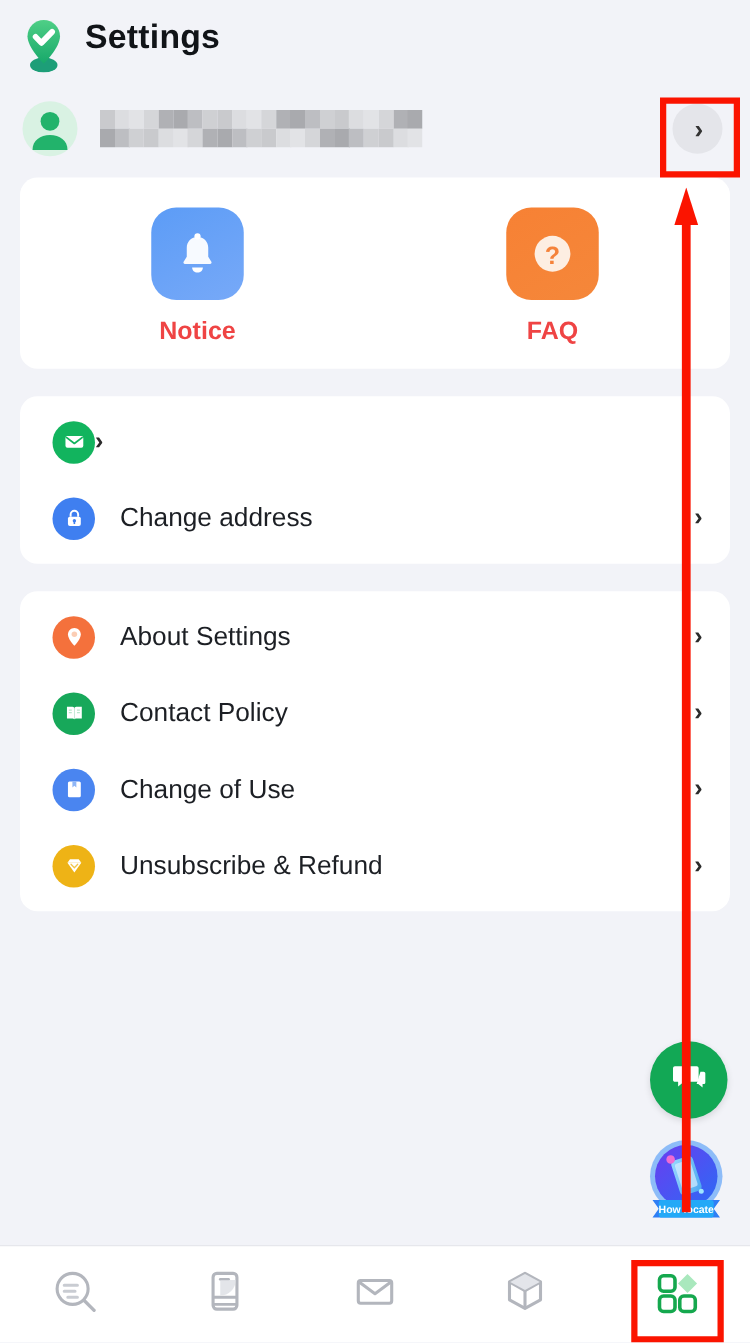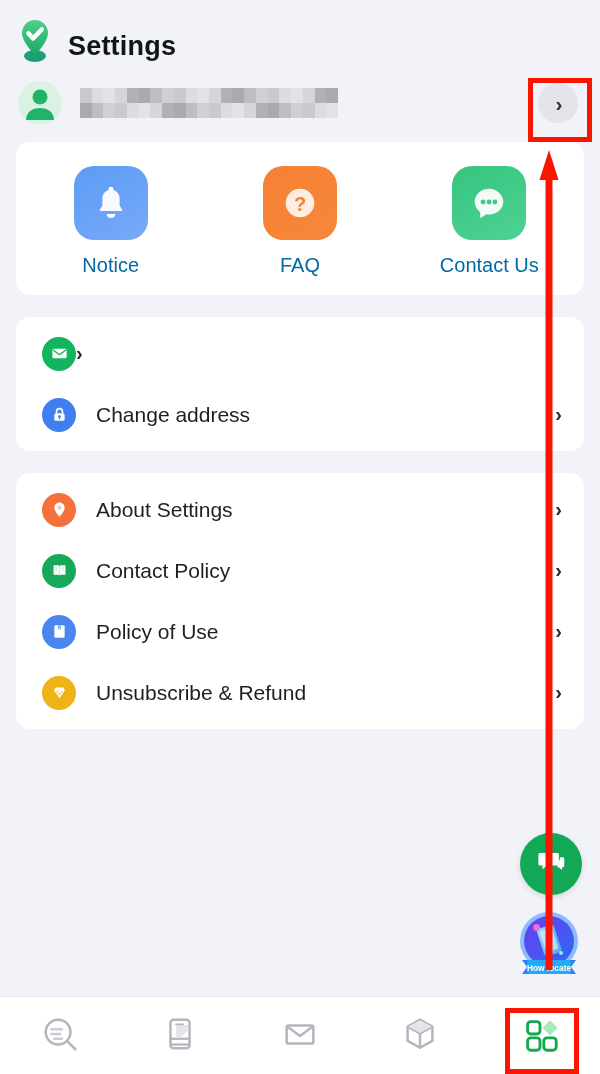--- a/index.html
+++ b/index.html
@@ -5,21 +5,21 @@
   * { box-sizing: border-box; margin: 0; padding: 0; }
   html, body {
     width: 600px; height: 1074px;
     background: #f2f3f8;
     font-family: "Liberation Sans", sans-serif;
     overflow: hidden;
   }
   .screen { position: relative; width: 600px; height: 1074px; background: #f2f3f8; }
 
   
-  .header { display: flex; align-items: flex-end; gap: 14px; padding: 14px 0 0 16px; height: 62px; }
+  .header { display: flex; align-items: flex-start; gap: 14px; padding: 14px 0 0 16px; height: 62px; }
   .logo { width: 38px; height: 44px; flex: none; }
   .page-title { font-size: 27px; font-weight: bold; color: #111418; letter-spacing: .2px; }
 
   
   .account-row {
     display: flex; align-items: center; gap: 18px;
     padding: 0 22px 0 18px; height: 62px; margin-top: 10px;
   }
   .avatar { width: 44px; height: 44px; border-radius: 50%; background: #d9f2e3; flex: none;
             display: flex; align-items: center; justify-content: center; }
@@ -33,21 +33,21 @@
   .chevron-circle span { font-size: 21px; color: #333; line-height: 1; font-weight: 600; margin-left: 2px; }
 
   
   .card { background: #fff; border-radius: 14px; margin: 0 16px; }
   .quick-card { margin-top: 8px; padding: 24px 0 18px; display: flex; }
   .quick-item { flex: 1; display: flex; flex-direction: column; align-items: center; gap: 14px; }
   .tile { width: 74px; height: 74px; border-radius: 20px; display: flex; align-items: center; justify-content: center; }
   .tile-notice  { background: linear-gradient(150deg,#5c9cf6 0%,#77a9f8 100%); }
   .tile-faq     { background: linear-gradient(150deg,#f78134 0%,#f5873a 100%); }
   .tile-contact { background: linear-gradient(150deg,#35c57f 0%,#4ed293 100%); }
-  .quick-label { font-size: 20px; color: #0369a1; }
+  .quick-label { font-size: 20px; color: #ef4444; font-weight: bold; }
 
   .list-card { margin-top: 22px; padding: 6px 0; }
   .row { display: flex; align-items: center; height: 61px; padding: 0 22px 0 26px; cursor: default; }
   .row-icon { width: 34px; height: 34px; border-radius: 50%; flex: none;
               display: flex; align-items: center; justify-content: center; }
   .row-label { font-size: 21px; color: #1c1f24; margin-left: 20px; flex: 1; }
   .row-arrow { font-size: 20px; color: #2b2b2b; font-weight: 600; }
 
   .ic-mail   { background: #12b45e; }
   .ic-lock   { background: #3f7ff0; }
@@ -174,31 +174,20 @@
     </div>
     <div class="quick-item">
       <span class="tile tile-faq">
         <svg viewBox="0 0 44 44" width="42" height="42">
           <circle cx="22" cy="22" r="15" fill="#fdeee2"></circle>
           <text x="22" y="30.5" text-anchor="middle" font-family="Liberation Sans, sans-serif" font-size="21" font-weight="bold" fill="#f5823a">?</text>
         </svg>
       </span>
       <span class="quick-label">FAQ</span>
     </div>
-    <div class="quick-item">
-      <span class="tile tile-contact">
-        <svg viewBox="0 0 44 44" width="42" height="42">
-          <path d="M22 7C13.7 7 7 13.2 7 20.8c0 4.4 2.3 8.3 5.8 10.8V38l6.4-4.1c.9.1 1.9.2 2.8.2 8.3 0 15-6.2 15-13.3S30.3 7 22 7z" fill="#f2fbf6"></path>
-          <circle cx="15.8" cy="21" r="2.6" fill="#3fc98c"></circle>
-          <circle cx="22" cy="21" r="2.6" fill="#3fc98c"></circle>
-          <circle cx="28.2" cy="21" r="2.6" fill="#3fc98c"></circle>
-        </svg>
-      </span>
-      <span class="quick-label">Contact Us</span>
-    </div>
   </div>
 
   <div class="card list-card">
     <div class="row">
       <span class="row-icon ic-mail">
         <svg viewBox="0 0 24 24" width="19" height="19">
           <rect x="3" y="6" width="18" height="12" rx="2" fill="#fff"></rect>
           <path d="M3.6 7.2L12 13.6l8.4-6.4" stroke="#12b45e" stroke-width="1.8" fill="none" stroke-linejoin="round"></path>
         </svg>
       </span>
@@ -240,21 +229,21 @@
       <span class="row-label">Contact Policy</span>
       <span class="row-arrow">›</span>
     </div>
     <div class="row">
       <span class="row-icon ic-terms">
         <svg viewBox="0 0 24 24" width="19" height="19">
           <rect x="5.5" y="4" width="13" height="16" rx="1.6" fill="#fff"></rect>
           <path d="M10 4h4v6l-2-1.6L10 10z" fill="#8fb6f6"></path>
         </svg>
       </span>
-      <span class="row-label">Policy of Use</span>
+      <span class="row-label">Change of Use</span>
       <span class="row-arrow">›</span>
     </div>
     <div class="row">
       <span class="row-icon ic-refund">
         <svg viewBox="0 0 24 24" width="19" height="19">
           <path d="M5 9.2h14L12 19z" fill="#fff"></path>
           <path d="M5 9.2l2.6-3.6h8.8L19 9.2z" fill="#fff"></path>
           <path d="M8.6 10.6l3.4 3.6 3.4-3.6" stroke="#f2c64a" stroke-width="1.3" fill="none" stroke-linecap="round"></path>
         </svg>
       </span>

